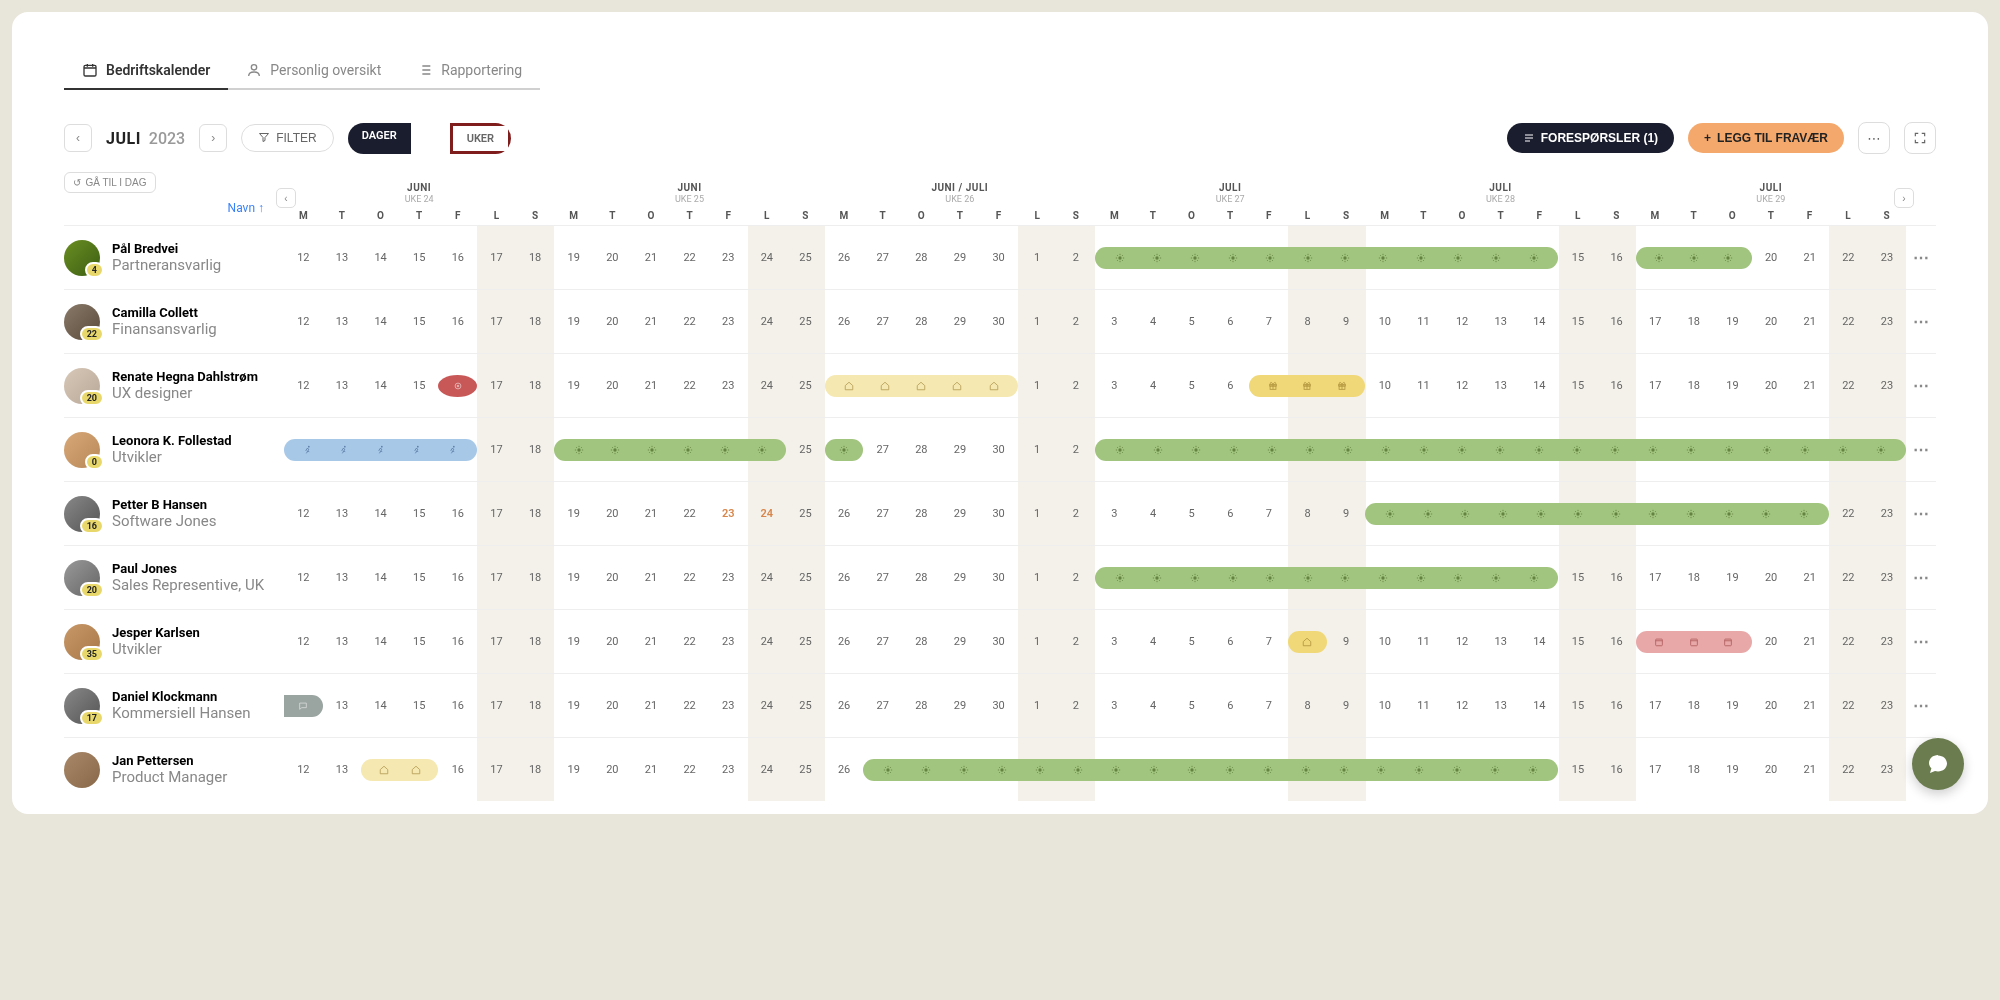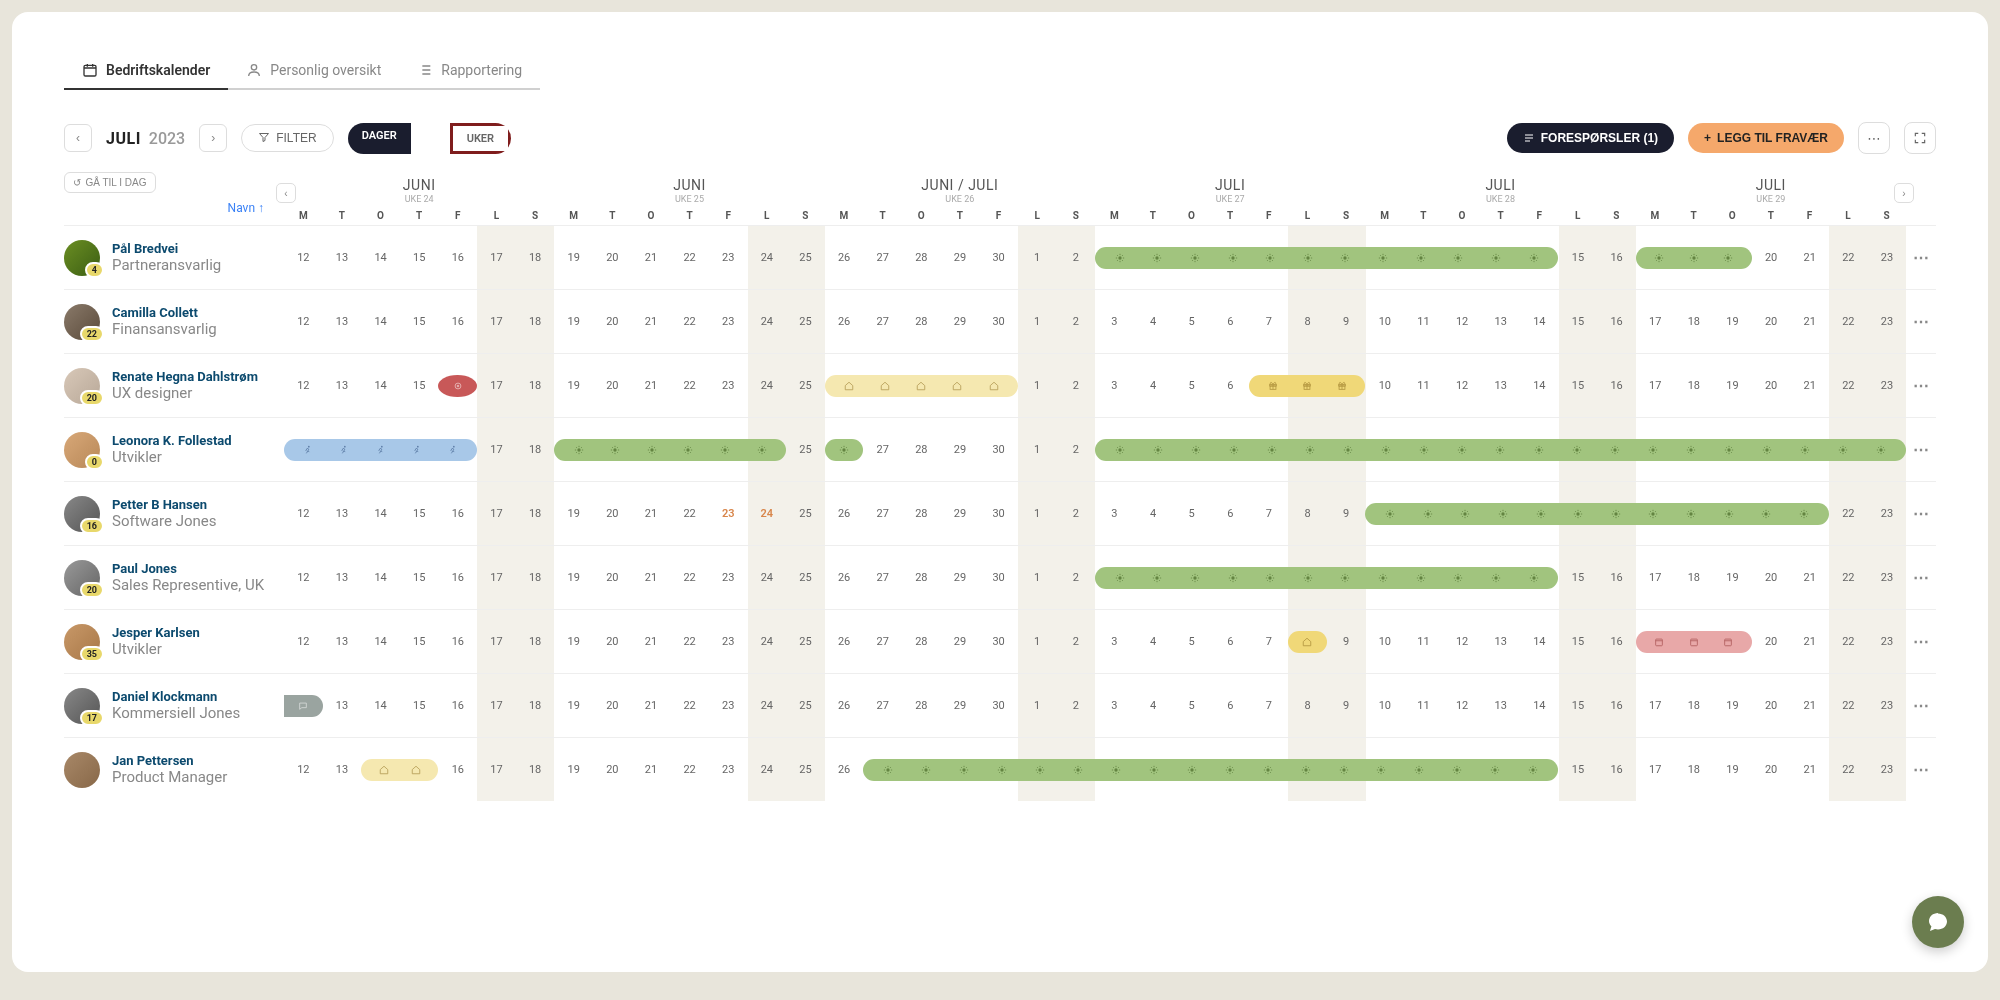--- a/index.html
+++ b/index.html
@@ -1,17 +1,17 @@
 <!DOCTYPE html>
 <html><head>
 <meta charset="utf-8">
 <style>
 * { margin:0; padding:0; box-sizing:border-box; }
 body { font-family:-apple-system,BlinkMacSystemFont,"Segoe UI",Roboto,sans-serif; background:#e8e5db; padding:12px; }
-.window { background:#fff; border-radius:16px; padding:40px 52px 0; height:960px; position:relative; overflow:hidden; }
+.window { background:#fff; border-radius:16px; padding:40px 52px 0; height:802px; position:relative; overflow:hidden; }
 .tabs { display:flex; gap:0; border-bottom:none; }
 .tab { display:flex; align-items:center; gap:8px; padding:10px 18px; font-size:14px; color:#888; cursor:pointer; border-bottom:2px solid #d0d0d0; }
 .tab.active { color:#333; font-weight:600; border-bottom:2px solid #333; }
 .toolbar { display:flex; align-items:center; gap:14px; margin-top:32px; }
 .nav-btn { width:28px; height:28px; border:1px solid #ddd; border-radius:6px; background:#fff; display:flex; align-items:center; justify-content:center; cursor:pointer; color:#888; font-size:12px; }
 .month-year { display:flex; gap:8px; align-items:center; }
 .month { font-weight:700; font-size:16px; color:#222; letter-spacing:.5px; }
 .year { font-weight:500; font-size:16px; color:#999; }
 .pill { border:1px solid #ddd; border-radius:18px; padding:6px 16px; font-size:12px; display:flex; align-items:flex-start; gap:6px; cursor:pointer; background:#fff; color:#666; }
 .toggle-group { display:flex; border-radius:18px; overflow:hidden;gap:39px; }
@@ -21,35 +21,35 @@
 .spacer { flex:1; }
 .btn-dark { background:#1a1d2e; color:#fff; border-radius:20px; padding:8px 16px; font-size:12px; font-weight:600; display:flex; align-items:center; gap:6px; cursor:pointer; border:none; }
 .btn-orange { background:#f5a86b; color:#222; border-radius:20px; padding:8px 16px; font-size:12px; font-weight:600; display:flex; align-items:center; gap:6px; cursor:pointer; border:none; }
 .icon-btn { width:32px; height:32px; border:1px solid #ddd; border-radius:8px; background:#fff; display:flex; align-items:center; justify-content:center; cursor:pointer; color:#666; }
 .cal-head { display:flex; align-items:flex-end; margin-top:18px; position:relative; }
 .left-head { width:220px; display:flex; flex-direction:column; gap:8px; padding-bottom:6px; padding-right:12px; }
 .today-btn { border:1px solid #ddd; border-radius:6px; padding:4px 8px; font-size:10px; color:#888; display:inline-flex; align-items:center; gap:4px; cursor:pointer; background:#fff; width:fit-content; }
 .sort-label { font-size:12px; color:#3b82f6; text-align:right; padding-right:8px; }
 .weeks-wrap { flex:1; display:flex; position:relative; }
 .week-col { flex:1; display:flex; flex-direction:column; text-align:center; position:relative; }
-.week-label { font-size:14px; font-weight:400; color:#555; letter-spacing:.5px; }
+.week-label { font-size:10px; font-weight:700; color:#555; letter-spacing:.5px; }
 .week-sub { font-size:9px; color:#aaa; margin-top:1px; }
 .dow-row { display:flex; margin-top:6px; }
 .dow { flex:1; font-size:10px; font-weight:700; color:#555; }
 .scroll-btn { position:absolute; top:6px; width:20px; height:20px; border:1px solid #ddd; border-radius:5px; background:#fff; display:flex; align-items:center; justify-content:center; font-size:10px; color:#888; cursor:pointer; }
 .scroll-left { left:-8px; }
 .scroll-right { right:-8px; }
 .rows { margin-top:4px; }
 .row { display:flex; align-items:center; border-top:1px solid #eee; height:64px; position:relative; }
 .person { width:220px; display:flex; align-items:center; gap:12px; padding-right:8px; }
 .avatar-wrap { position:relative; }
 .avatar { width:36px; height:36px; border-radius:50%; background:linear-gradient(135deg,#bbb,#888); }
 .av1{background:linear-gradient(135deg,#6b8e23,#3b5e13)} .av2{background:linear-gradient(135deg,#8a7a6a,#5a4a3a)} .av3{background:linear-gradient(135deg,#d8c8b8,#b8a898)} .av4{background:linear-gradient(135deg,#d8a878,#b88858)} .av5{background:linear-gradient(135deg,#888,#555)} .av6{background:linear-gradient(135deg,#999,#666)} .av7{background:linear-gradient(135deg,#c89868,#a87848)} .av8{background:linear-gradient(135deg,#888,#555)} .av9{background:linear-gradient(135deg,#a88868,#886848)}
 .badge { position:absolute; bottom:-2px; right:-4px; background:#e8d86b; color:#222; font-size:9px; font-weight:700; border-radius:8px; padding:1px 5px; border:2px solid #fff; }
-.person-info .name { font-size:13px; font-weight:700; color:#0c4a6e; }
+.person-info .name { font-size:13px; font-weight:700; color:#000000; }
 .person-info .role { font-size:15px; color:#888; }
 .days { flex:1; display:flex; position:relative; height:100%; align-items:center; }
 .day { flex:1; text-align:center; font-size:11px; color:#666; position:relative; height:100%; display:flex; align-items:center; justify-content:center; }
 .day.weekend { background:#f3f1ea; }
 .day.holiday { color:#d8864b; font-weight:600; }
 .more { width:30px; text-align:center; color:#888; cursor:pointer; font-weight:700; }
 .pill-bar { position:absolute; height:22px; border-radius:11px; display:flex; align-items:center; justify-content:space-around; padding:0 6px; top:50%; transform:translateY(-50%); }
 .pill-green { background:#a1c47e; }
 .pill-blue { background:#a8c8e8; }
 .pill-yellow { background:#f0d878; }
@@ -979,21 +979,21 @@
         <div class="more">⋯</div>
       </div>
       <div class="row">
         <div class="person">
           <div class="avatar-wrap">
             <div class="avatar av8"></div>
             <div class="badge">17</div>
           </div>
           <div class="person-info">
             <div class="name">Daniel Klockmann</div>
-            <div class="role">Kommersiell Jones</div>
+            <div class="role">Kommersiell Hansen</div>
           </div>
         </div>
         <div class="days">
           <div class="day">12</div>
           <div class="day">13</div>
           <div class="day">14</div>
           <div class="day">15</div>
           <div class="day">16</div>
           <div class="day weekend">17</div>
           <div class="day weekend">18</div>

